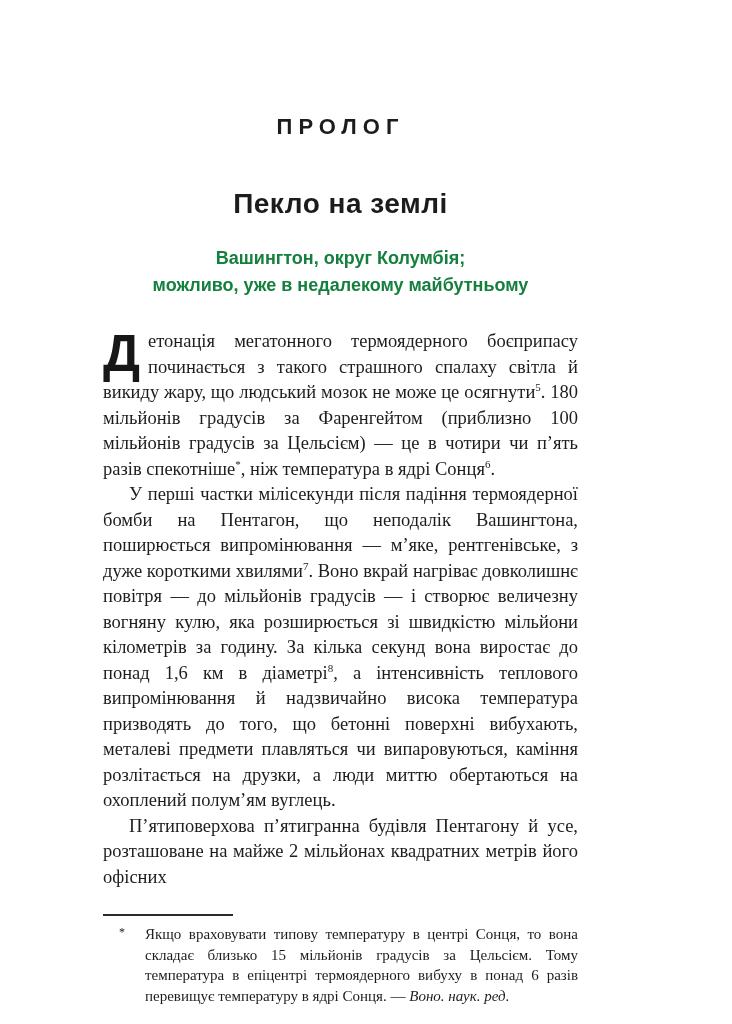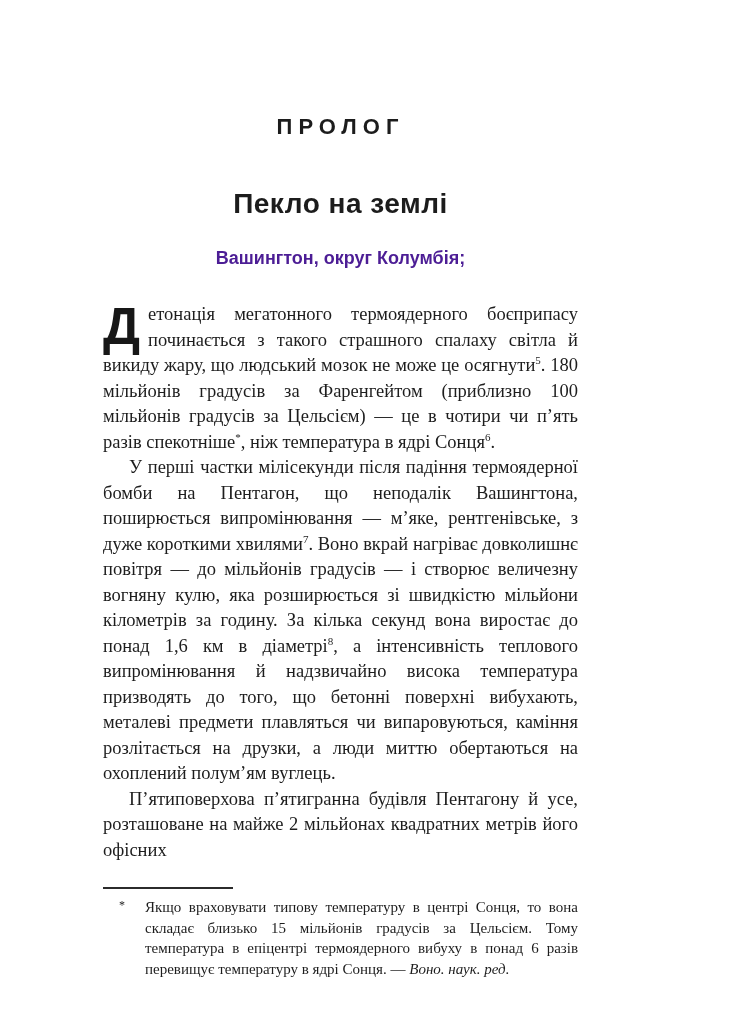--- a/index.html
+++ b/index.html
@@ -38,21 +38,21 @@
     text-align: center;
     color: #1c1c1c;
   }
   .subtitle {
     margin-top: 22px;
     font-family: "Liberation Sans", sans-serif;
     font-weight: 700;
     font-size: 18px;
     line-height: 27px;
     text-align: center;
-    color: #4c1d95;
+    color: #15803d;
   }
   .body-text {
     margin-top: 30px;
     font-family: "Liberation Serif", serif;
     font-size: 18.5px;
     line-height: 25.5px;
     text-align: justify;
     color: #1d1d1d;
   }
   .para {
@@ -109,20 +109,21 @@
 
 <div class="page">
   <div class="content">
 
     <div class="kicker">ПРОЛОГ</div>
 
     <h1 class="title">Пекло на землі</h1>
 
     <div class="subtitle">
       <div>Вашингтон, округ Колумбія;</div>
+      <div>можливо, уже в недалекому майбутньому</div>
     </div>
 
     <div class="body-text">
 
       <p class="para first"><span class="dropcap">Д</span><span>етонація мегатонного термоядерного боєприпасу починається з такого страшного спалаху світла й викиду жару, що людський мозок не може це осягнути</span><sup class="fn-ref">5</sup><span>. 180 мільйонів градусів за Фаренгейтом (приблизно 100 мільйонів градусів за Цельсієм) — це в чотири чи п’ять разів спекотніше</span><sup class="fn-ref">*</sup><span>, ніж температура в ядрі Сонця</span><sup class="fn-ref">6</sup><span>.</span></p>
 
       <p class="para"><span>У перші частки мілісекунди після падіння термоядерної бомби на Пентагон, що неподалік Вашингтона, поширюється випромінювання — м’яке, рентгенівське, з дуже короткими хвилями</span><sup class="fn-ref">7</sup><span>. Воно вкрай нагріває довколишнє повітря — до мільйонів градусів — і створює величезну вогняну кулю, яка розширюється зі швидкістю мільйони кілометрів за годину. За кілька секунд вона виростає до понад 1,6 км в діаметрі</span><sup class="fn-ref">8</sup><span>, а інтенсивність теплового випромінювання й надзвичайно висока температура призводять до того, що бетонні поверхні вибухають, металеві предмети плавляться чи випаровуються, каміння розлітається на друзки, а люди миттю обертаються на охоплений полум’ям вуглець.</span></p>
 
       <p class="para"><span>П’ятиповерхова п’ятигранна будівля Пентагону й усе, розташоване на майже 2 мільйонах квадратних метрів його офісних</span></p>
 

